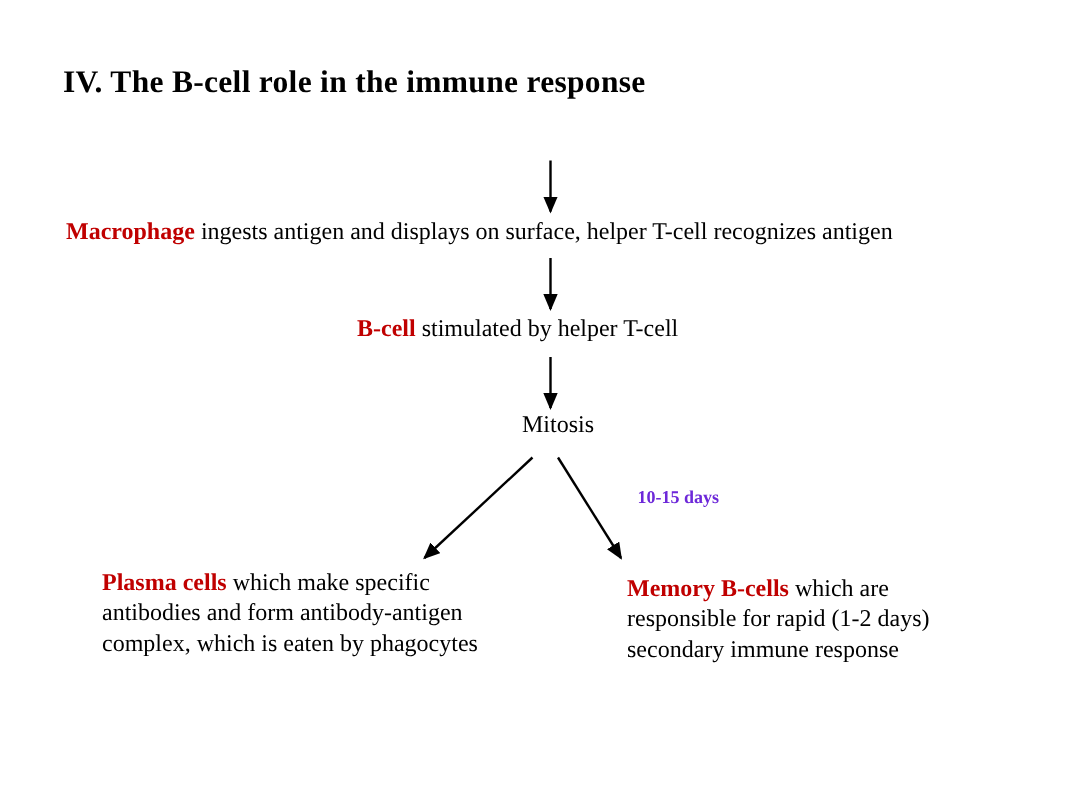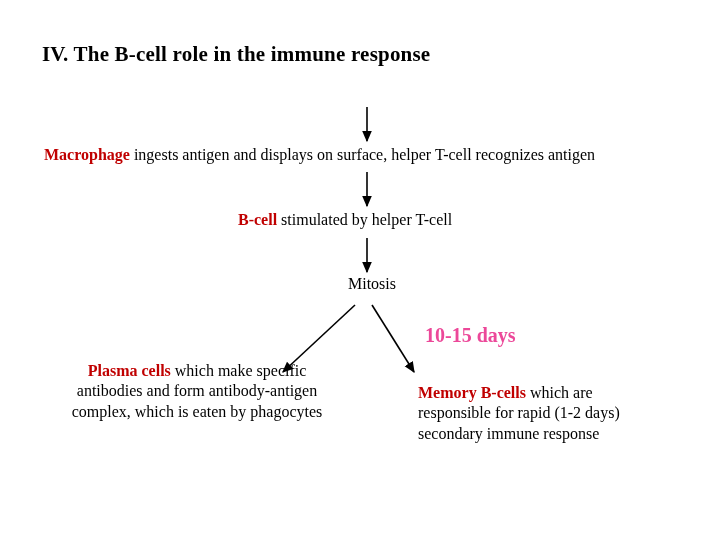--- a/index.html
+++ b/index.html
@@ -50,31 +50,30 @@
     font-size: 16px;
   }
   .line-mitosis {
     left: 348px;
     top: 275px;
     font-size: 16px;
   }
   .line-days {
     left: 425px;
     top: 324px;
-    font-size: 20px;
+    font-size: 12px;
     font-weight: bold;
-    color: #ec4899;
+    color: #6d28d9;
   }
   .block-plasma {
     left: 68px;
-    top: 361px;
+    top: 379px;
     width: 258px;
     font-size: 16px;
     line-height: 1.28;
-    text-align: center;
   }
   .block-memory {
     left: 394px;
     top: 383px;
     width: 242px;
     font-size: 16px;
     line-height: 1.28;
     margin-left: 24px;
   }
   .red {

